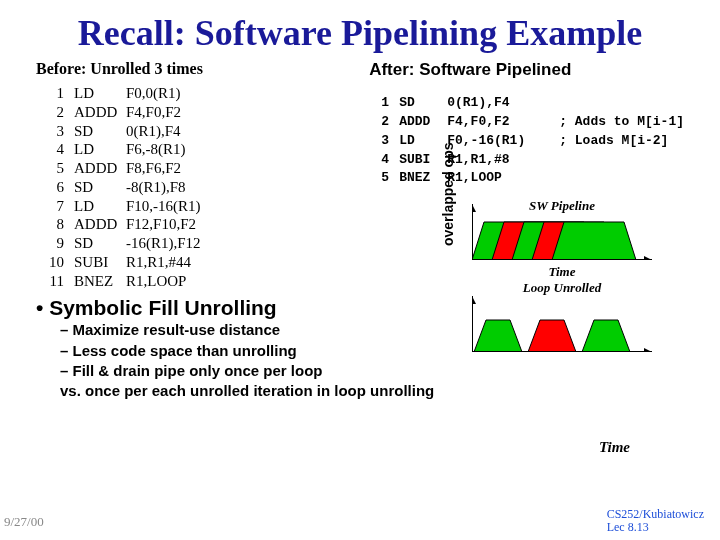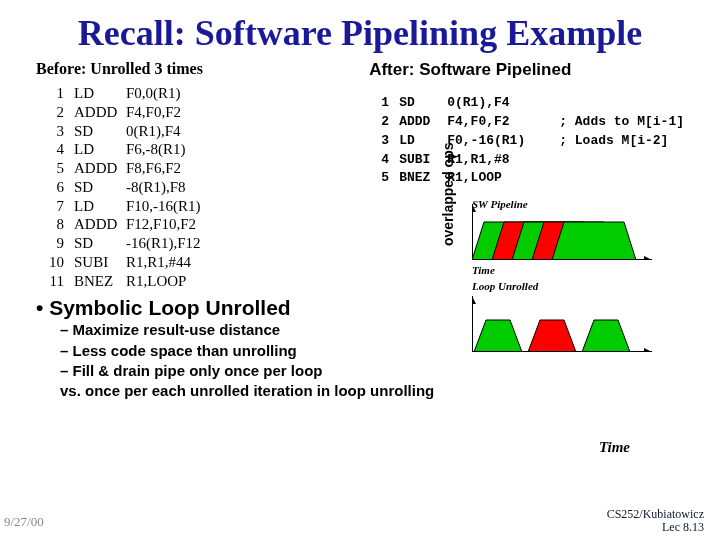--- a/index.html
+++ b/index.html
@@ -16,28 +16,28 @@
   .code-args{}
   .after-code{font-family:'Courier New',monospace;font-weight:bold;font-size:13px;line-height:1.45;padding-left:10px}
   .after-row{display:flex;white-space:pre}
   .after-num{width:20px;text-align:right;padding-right:10px}
   .after-op{width:48px}
   .after-args{width:112px}
   .after-comment{}
   .bullet-main{font-family:Arial,Helvetica,sans-serif;font-weight:bold;font-size:21px;padding:6px 0 0 36px}
   .sub{font-family:Arial,Helvetica,sans-serif;font-size:15px;font-weight:bold;padding-left:60px;line-height:1.35}
   .footer-l{position:absolute;left:4px;bottom:10px;font-family:'Comic Sans MS',cursive;color:#888;font-size:13px}
-  .footer-r{position:absolute;right:16px;bottom:6px;font-family:'Comic Sans MS',cursive;color:#0f172a;font-size:12px;text-align:right;line-height:1.1}
+  .footer-r{position:absolute;right:16px;bottom:6px;font-family:'Comic Sans MS',cursive;color:#1d4ed8;font-size:12px;text-align:left;line-height:1.1}
   .time-right{position:absolute;right:90px;bottom:84px;font-family:Georgia,serif;font-style:italic;font-weight:bold;font-size:15px}
   .chart-area{position:absolute;right:50px;top:204px;width:220px;height:160px}
   .ylabel{position:absolute;left:-10px;top:42px;transform:rotate(-90deg);transform-origin:left top;font-family:Arial,sans-serif;font-weight:bold;font-size:14px;white-space:nowrap}
   .chart1,.chart2{position:absolute;left:22px;width:180px;height:56px}
   .chart1{top:0}
   .chart2{top:92px}
-  .c-title{font-family:Georgia,serif;font-style:italic;font-weight:bold;font-size:11px;width:180px}
+  .c-title{font-family:Georgia,serif;font-style:italic;font-weight:bold;font-size:13px;text-align:center;width:180px}
   .c1-title{position:absolute;left:22px;top:-6px}
   .c1-time{position:absolute;left:22px;top:60px}
   .c2-title{position:absolute;left:22px;top:76px}
   svg{display:block}
 </style>
 </head>
 <body>
 
 <div class="slide">
   <div class="title">Recall: Software Pipelining Example</div>
@@ -64,21 +64,21 @@
       <div class="after-code" id="after-code">
           <div class="after-row"><span class="after-num">1</span><span class="after-op">SD</span><span class="after-args">0(R1),F4</span></div>
           <div class="after-row"><span class="after-num">2</span><span class="after-op">ADDD</span><span class="after-args">F4,F0,F2</span><span class="after-comment">; Adds to M[i-1]</span></div>
           <div class="after-row"><span class="after-num">3</span><span class="after-op">LD</span><span class="after-args">F0,-16(R1)</span><span class="after-comment">; Loads M[i-2]</span></div>
           <div class="after-row"><span class="after-num">4</span><span class="after-op">SUBI</span><span class="after-args">R1,R1,#8</span><span class="after-comment"></span></div>
           <div class="after-row"><span class="after-num">5</span><span class="after-op">BNEZ</span><span class="after-args">R1,LOOP</span><span class="after-comment"></span></div>
         </div>
     </div>
   </div>
 
-  <div class="bullet-main">• Symbolic Loop Unrolled</div>
+  <div class="bullet-main">• Symbolic Fill Unrolling</div>
   <div class="sub">–  Maximize result-use distance</div>
   <div class="sub">–  Less code space than unrolling</div>
   <div class="sub">–  Fill &amp; drain pipe only once per loop</div>
   <div class="sub">    vs. once per each unrolled iteration in loop unrolling</div>
 
   <div class="time-right">Time</div>
 
   <div class="chart-area">
     <div class="ylabel">overlapped ops</div>
     <div class="c-title c1-title">SW Pipeline</div>

